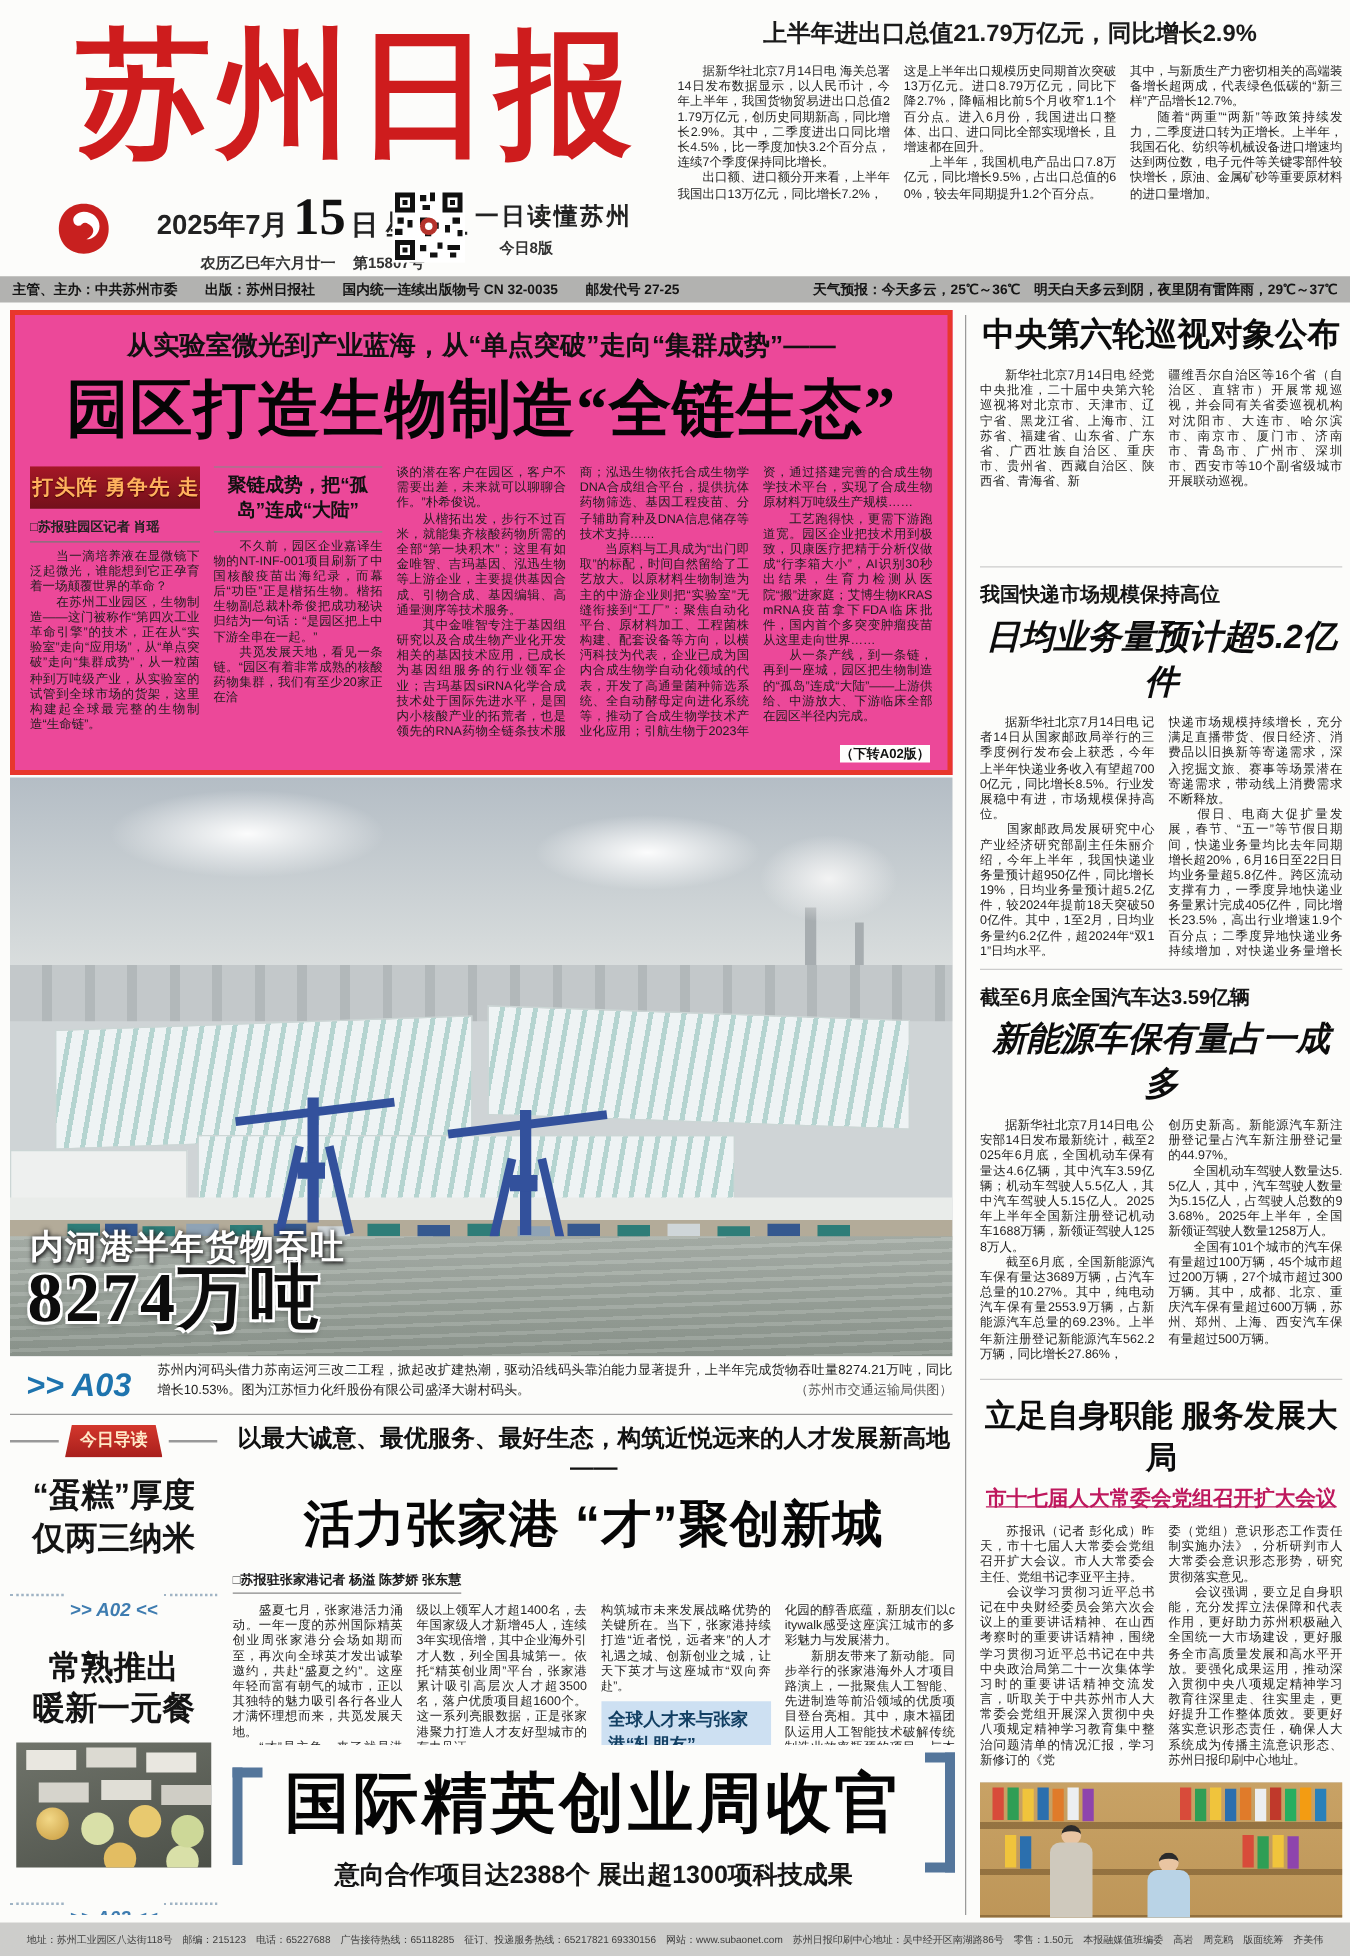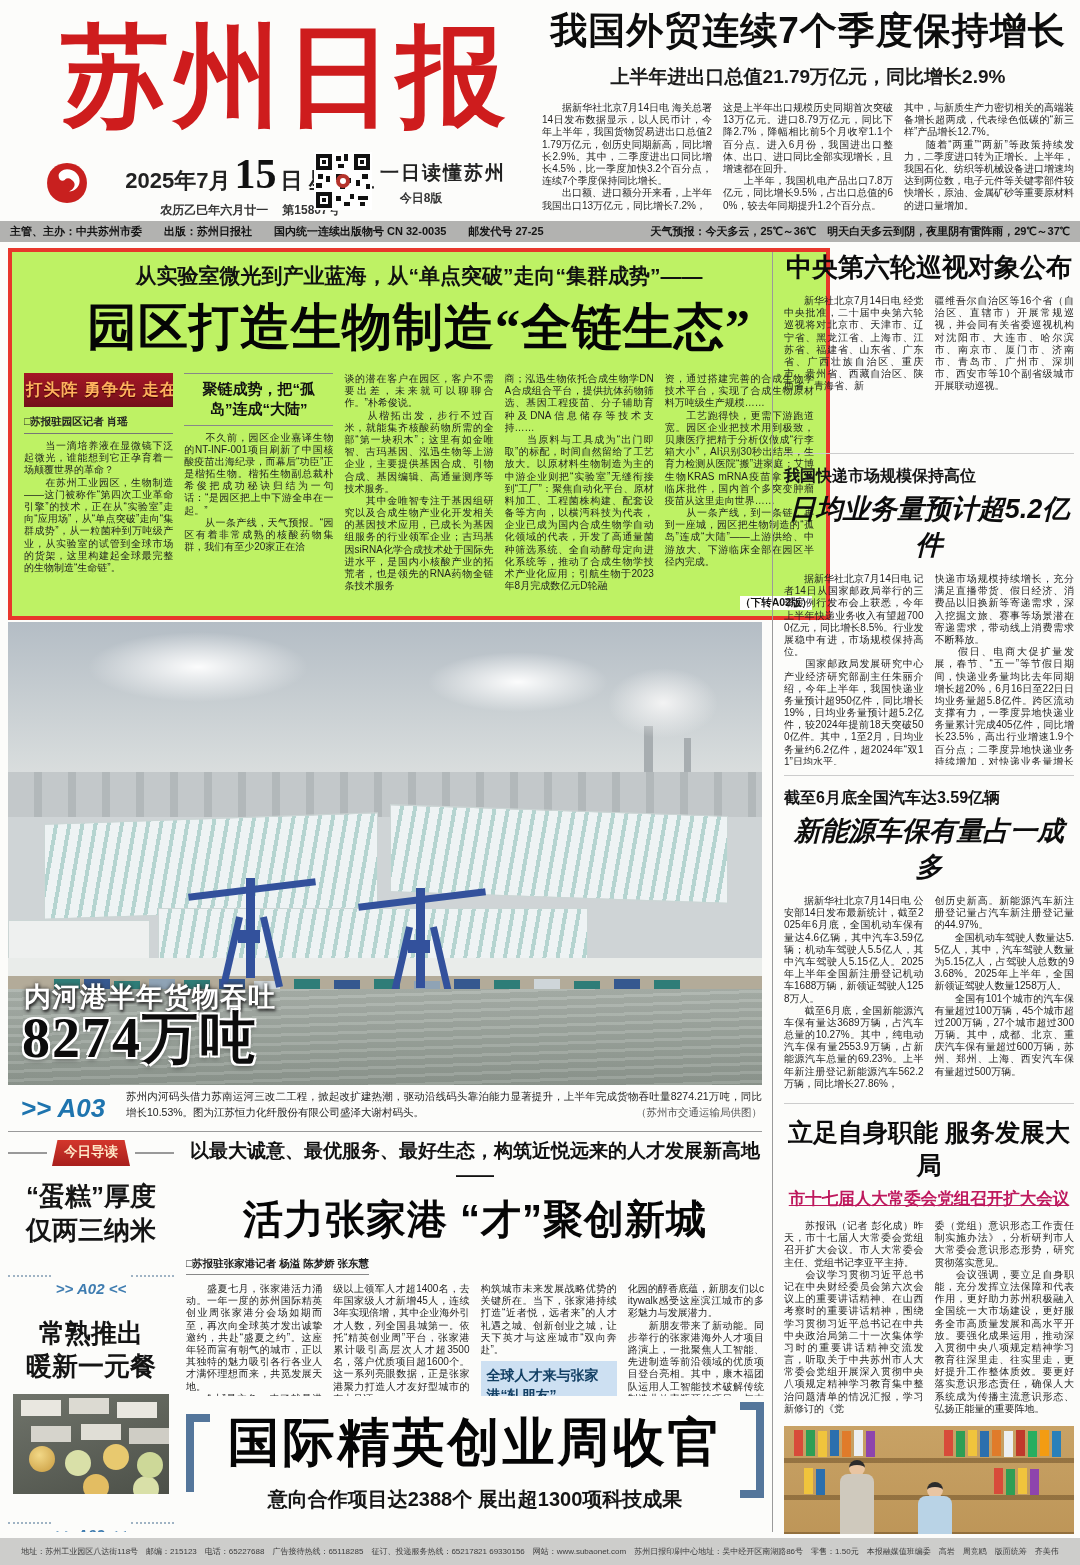--- a/index.html
+++ b/index.html
@@ -32,22 +32,22 @@
   .col { flex:1; overflow:hidden; }
   .bodytext { font-size:10px; line-height:1.22; text-align:justify; word-break:break-all;
     white-space:pre-line; color:#1e1e1e; }
 
   
   .infobar { position:absolute; left:0; top:221px; width:1080px; height:21px; background:#b2b2b0;
     display:flex; align-items:center; justify-content:space-between; padding:0 10px; }
   .infobar span { font-size:11px; font-weight:700; color:#141414; white-space:nowrap; }
 
   
-  .leadbox { position:absolute; left:8px; top:248px; width:822px; height:372px;
-    border:4px solid #e8372c; background:#bef264; padding:8px 12px; }
+  .leadbox { position:absolute; left:8px; top:248px; width:754px; height:372px;
+    border:4px solid #e8372c; background:#ec4899; padding:8px 12px; }
   .lead-kicker { text-align:center; font-size:21px; font-weight:900; color:#111; margin-top:2px; }
   .lead-head { text-align:center; font-size:50px; font-weight:900; color:#050505;
     font-family:"Liberation Serif", serif; letter-spacing:1px; margin-top:4px; }
   .lead-cols { margin-top:12px; height:218px; overflow:hidden; }
   .badge { background:linear-gradient(180deg,#a51726,#73101a); color:#ffb25e; font-weight:900;
     font-size:16.5px; text-align:center; letter-spacing:1px; padding:6px 2px; margin-bottom:8px;
     text-shadow:0 1px 1px #400; white-space:nowrap; }
   .byline { font-size:10.5px; font-weight:700; color:#222; border-bottom:1px solid #777;
     padding-bottom:4px; margin-bottom:6px; }
   .subhead2 { font-size:15px; font-weight:900; text-align:center; color:#111; line-height:1.35;
@@ -223,21 +223,20 @@
           <rect x="8" y="46" width="4" height="4"></rect>
         </g>
       <circle cx="29" cy="29" r="7" fill="#b5332c"></circle>
         <circle cx="29" cy="29" r="3" fill="#fff"></circle>
     </svg>
   </div>
   <div class="slogan">一日读懂苏州</div>
   <div class="pages">今日8版</div>
 
   <div class="trade">
-    <div class="trade-head">我国外贸连续7个季度保持增长</div>
     <div class="trade-sub">上半年进出口总值21.79万亿元，同比增长2.9%</div>
     <div class="cols trade-cols">
       <div class="col bodytext">　　据新华社北京7月14日电  海关总署14日发布数据显示，以人民币计，今年上半年，我国货物贸易进出口总值21.79万亿元，创历史同期新高，同比增长2.9%。其中，二季度进出口同比增长4.5%，比一季度加快3.2个百分点，连续7个季度保持同比增长。
 　　出口额、进口额分开来看，上半年我国出口13万亿元，同比增长7.2%，</div>
       <div class="col bodytext">这是上半年出口规模历史同期首次突破13万亿元。进口8.79万亿元，同比下降2.7%，降幅相比前5个月收窄1.1个百分点。进入6月份，我国进出口整体、出口、进口同比全部实现增长，且增速都在回升。
 　　上半年，我国机电产品出口7.8万亿元，同比增长9.5%，占出口总值的60%，较去年同期提升1.2个百分点。</div>
       <div class="col bodytext">其中，与新质生产力密切相关的高端装备增长超两成，代表绿色低碳的“新三样”产品增长12.7%。
 　　随着“两重”“两新”等政策持续发力，二季度进口转为正增长。上半年，我国石化、纺织等机械设备进口增速均达到两位数，电子元件等关键零部件较快增长，原油、金属矿砂等重要原材料的进口量增加。</div>
     </div>
   </div>
@@ -253,21 +252,21 @@
     <div class="cols lead-cols">
       <div class="col">
         <div class="badge">打头阵 勇争先 走在前 作示范</div>
         <div class="byline">□苏报驻园区记者  肖瑶</div>
         <div class="bodytext">　　当一滴培养液在显微镜下泛起微光，谁能想到它正孕育着一场颠覆世界的革命？
 　　在苏州工业园区，生物制造——这门被称作“第四次工业革命引擎”的技术，正在从“实验室”走向“应用场”，从“单点突破”走向“集群成势”，从一粒菌种到万吨级产业，从实验室的试管到全球市场的货架，这里构建起全球最完整的生物制造“生命链”。</div>
       </div>
       <div class="col">
         <div class="subhead2">聚链成势，把“孤岛”连成“大陆”</div>
         <div class="bodytext">　　不久前，园区企业嘉译生物的NT-INF-001项目刷新了中国核酸疫苗出海纪录，而幕后“功臣”正是楷拓生物。楷拓生物副总裁朴希俊把成功秘诀归结为一句话：“是园区把上中下游全串在一起。”
-　　从一条产线，天气预报。“园区有着非常成熟的核酸药物集群，我们有至少20家正在洽</div>
+　　共觅发展天地，看见一条链。“园区有着非常成熟的核酸药物集群，我们有至少20家正在洽</div>
       </div>
       <div class="col bodytext">谈的潜在客户在园区，客户不需要出差，未来就可以聊聊合作。”朴希俊说。
 　　从楷拓出发，步行不过百米，就能集齐核酸药物所需的全部“第一块积木”；这里有如金唯智、吉玛基因、泓迅生物等上游企业，主要提供基因合成、引物合成、基因编辑、高通量测序等技术服务。
 　　其中金唯智专注于基因组研究以及合成生物产业化开发相关的基因技术应用，已成长为基因组服务的行业领军企业；吉玛基因siRNA化学合成技术处于国际先进水平，是国内小核酸产业的拓荒者，也是领先的RNA药物全链条技术服务</div>
       <div class="col bodytext">商；泓迅生物依托合成生物学DNA合成组合平台，提供抗体药物筛选、基因工程疫苗、分子辅助育种及DNA信息储存等技术支持……
 　　当原料与工具成为“出门即取”的标配，时间自然留给了工艺放大。以原材料生物制造为主的中游企业则把“实验室”无缝衔接到“工厂”：聚焦自动化平台、原材料加工、工程菌株构建、配套设备等方向，以横沔科技为代表，企业已成为国内合成生物学自动化领域的代表，开发了高通量菌种筛选系统、全自动酵母定向进化系统等，推动了合成生物学技术产业化应用；引航生物于2023年8月完成数亿元D轮融</div>
       <div class="col bodytext">资，通过搭建完善的合成生物学技术平台，实现了合成生物原材料万吨级生产规模……
 　　工艺跑得快，更需下游跑道宽。园区企业把技术用到极致，贝康医疗把精于分析仪做成“行李箱大小”，AI识别30秒出结果，生育力检测从医院“搬”进家庭；艾博生物KRAS mRNA疫苗拿下FDA临床批件，国内首个多突变肿瘤疫苗从这里走向世界……
 　　从一条产线，到一条链，再到一座城，园区把生物制造的“孤岛”连成“大陆”——上游供给、中游放大、下游临床全部在园区半径内完成。</div>
     </div>
@@ -414,21 +413,21 @@
     </div>
     <div class="r-sep"></div>
 
     <div class="r-art">
       <div class="r-head1" style="font-size:25px">立足自身职能  服务发展大局</div>
       <div class="r-sub">市十七届人大常委会党组召开扩大会议</div>
       <div class="cols r-body" style="height:196px">
         <div class="col bodytext">　　苏报讯（记者  彭化成）昨天，市十七届人大常委会党组召开扩大会议。市人大常委会主任、党组书记李亚平主持。
 　　会议学习贯彻习近平总书记在中央财经委员会第六次会议上的重要讲话精神、在山西考察时的重要讲话精神，围绕学习贯彻习近平总书记在中共中央政治局第二十一次集体学习时的重要讲话精神交流发言，听取关于中共苏州市人大常委会党组开展深入贯彻中央八项规定精神学习教育集中整治问题清单的情况汇报，学习新修订的《党</div>
         <div class="col bodytext">委（党组）意识形态工作责任制实施办法》，分析研判市人大常委会意识形态形势，研究贯彻落实意见。
-　　会议强调，要立足自身职能，充分发挥立法保障和代表作用，更好助力苏州积极融入全国统一大市场建设，更好服务全市高质量发展和高水平开放。要强化成果运用，推动深入贯彻中央八项规定精神学习教育往深里走、往实里走，更好提升工作整体质效。要更好落实意识形态责任，确保人大系统成为传播主流意识形态、弘扬正能量的重要阵地。</div>
+　　会议强调，要立足自身职能，充分发挥立法保障和代表作用，更好助力苏州积极融入全国统一大市场建设，更好服务全市高质量发展和高水平开放。要强化成果运用，推动深入贯彻中央八项规定精神学习教育往深里走、往实里走，更好提升工作整体质效。要更好落实意识形态责任，确保人大系统成为传播主流意识形态、苏州日报印刷中心地址。</div>
       </div>
     </div>
 
     <div class="bookphoto">
       <div class="shelves"></div>
       <div class="spines"></div>
 
       <div class="person mom" style="left:56px;top:34px">
         <div class="p-head"></div>
           <div class="p-body"></div>

